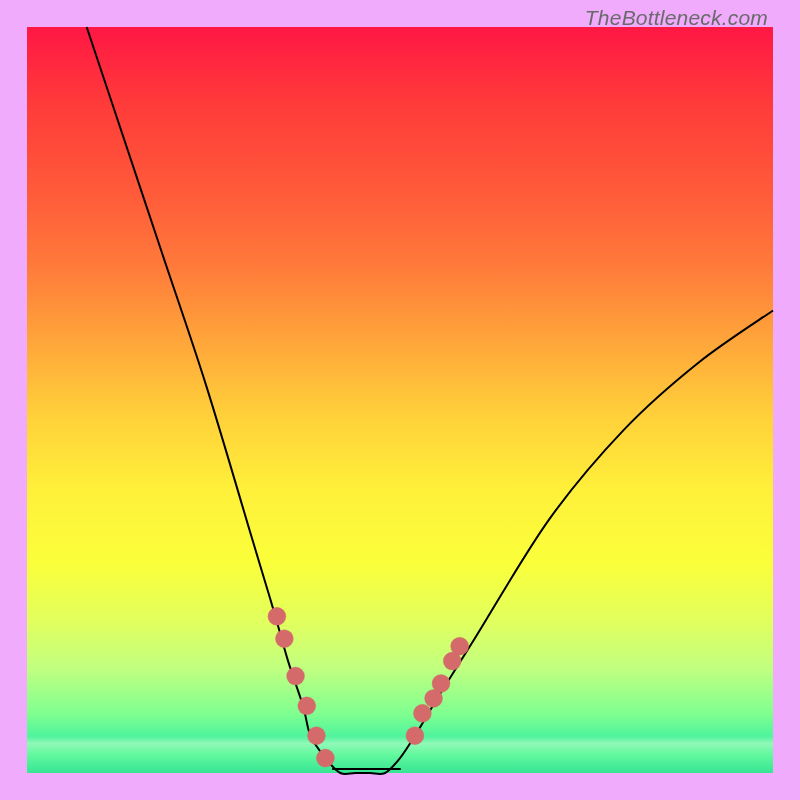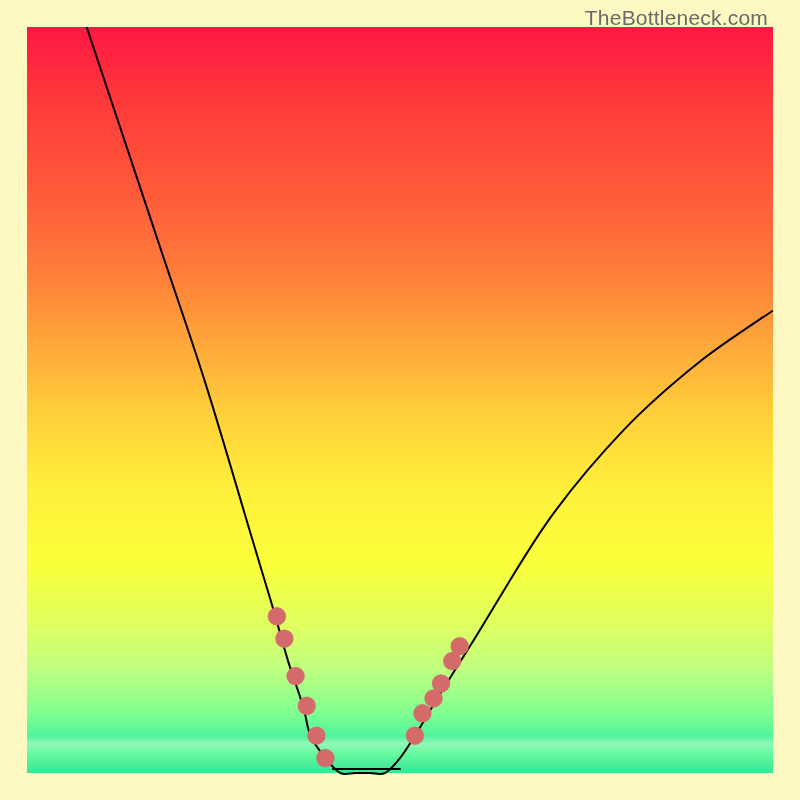--- a/index.html
+++ b/index.html
@@ -8,21 +8,22 @@
     width: 800px;
     height: 800px;
     background: #000;
     font-family: Arial, Helvetica, sans-serif;
     overflow: hidden;
   }
   .frame {
     position: relative;
     width: 800px;
     height: 800px;
-    background: #fef9c3;
+    background: #f0abfc;
+    font-style: italic;
   }
   .plot-area {
     position: absolute;
     left: 27px;
     top: 27px;
     width: 746px;
     height: 746px;
     background: linear-gradient(to bottom,
       #ff1744 0%,
       #ff3a3a 10%,

